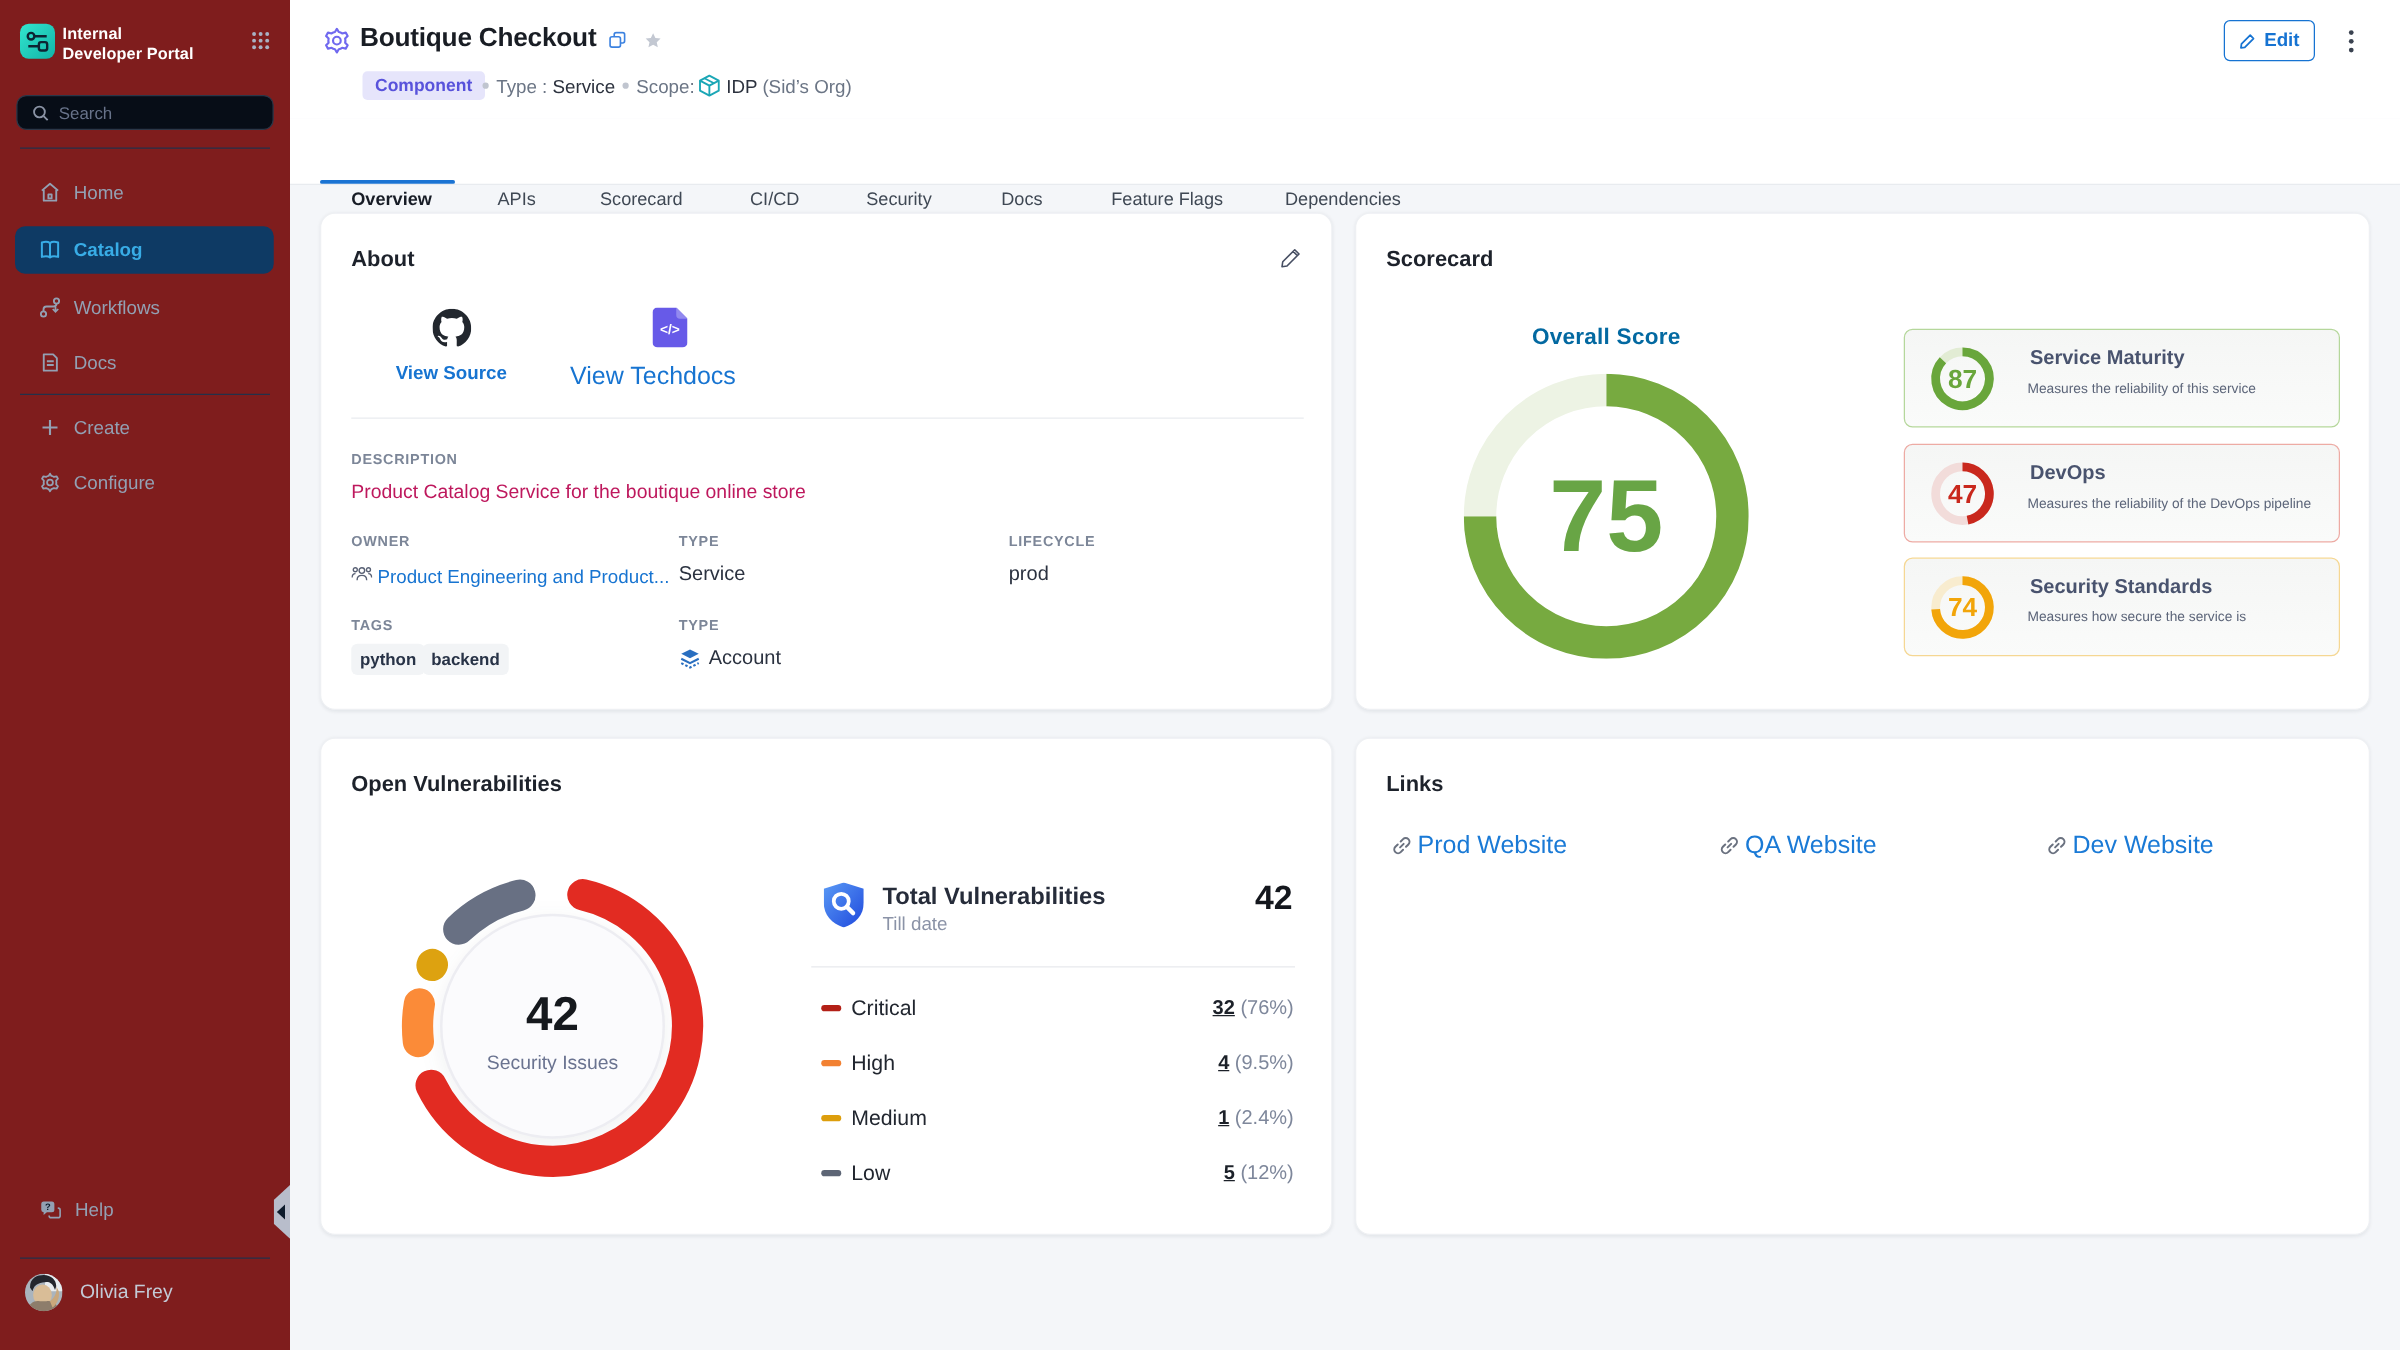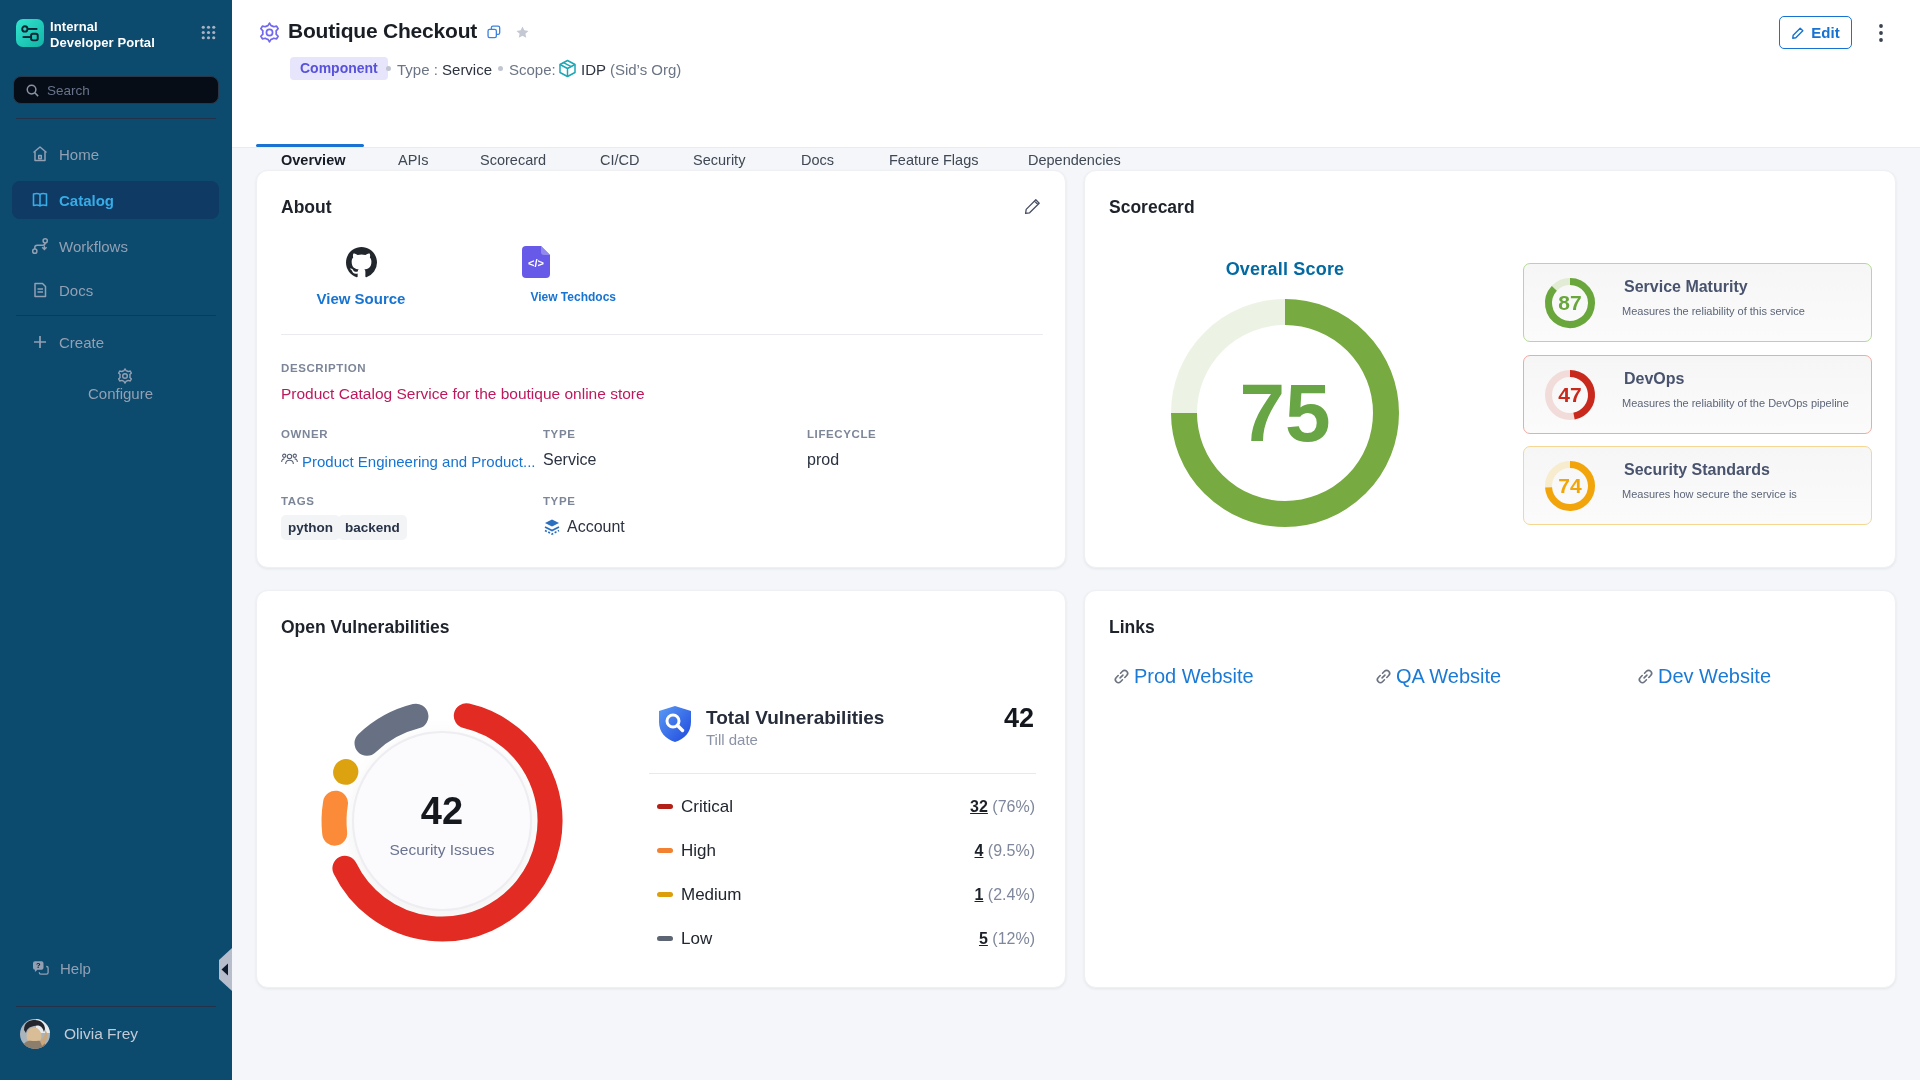--- a/index.html
+++ b/index.html
@@ -1,18 +1,18 @@
 <!DOCTYPE html>
 <html><head>
 <meta charset="utf-8">
 <style>
 * { margin:0; padding:0; box-sizing:border-box; }
 html,body { width:1920px; height:1080px; overflow:hidden; font-family:"Liberation Sans", sans-serif; background:#f4f6f9; }
 
-#sidebar { position:absolute; left:0; top:0; width:232px; height:1080px; background:#0c4a6e; }
+#sidebar { position:absolute; left:0; top:0; width:232px; height:1080px; background:#7f1d1d; }
 #logo { position:absolute; left:16px; top:19px; width:28px; height:28px; border-radius:7px; background:linear-gradient(135deg,#33e5ce 0%,#11b4a7 100%); }
 #brand { position:absolute; left:50px; top:19px; color:#fff; font-size:13px; font-weight:700; line-height:15.5px; letter-spacing:.1px; }
 #gridicon { position:absolute; left:201px; top:25px; }
 #searchbox { position:absolute; left:13px; top:76px; width:206px; height:28px; background:#070d17; border:1px solid #2b3748; border-radius:8px; display:flex; align-items:center; padding:0 10px 0 11px; }
 #searchbox span { color:#68738a; font-size:13.5px; margin-left:7px; }
 .sdiv { position:absolute; left:16px; width:200px; height:1px; background:#24314a; }
 .nav { position:absolute; left:12px; width:207px; height:38px; border-radius:8px; display:flex; align-items:center; color:#93a0b3; font-size:15px; }
 .nav svg { margin-left:19px; }
 .nav span { margin-left:10px; }
 .nav.active { background:#0e3a64; color:#38ace6; font-weight:700; }
@@ -102,21 +102,21 @@
       </svg>
       <span>Docs</span>
     </div>
   <div class="sdiv" style="top:315px;"></div>
   <div class="nav" style="top:323px;">
       <svg width="18" height="18" viewBox="0 0 18 18" fill="none" stroke="currentColor" stroke-width="1.7">
         <path d="M9 3 V15 M3 9 H15"></path>
       </svg>
       <span>Create</span>
     </div>
-  <div class="nav" style="top:367px;flex-direction:column;">
+  <div class="nav" style="top:367px;">
       <svg width="18" height="18" viewBox="0 0 24 24" fill="none" stroke="currentColor" stroke-width="1.9">
         <circle cx="12" cy="12" r="3.1"></circle>
         <path d="M12 2.5 L13.5 5 A7.2 7.2 0 0 1 16.2 6.1 L19 5.4 L20.5 8 L18.5 10.1 A7.2 7.2 0 0 1 18.5 13.9 L20.5 16 L19 18.6 L16.2 17.9 A7.2 7.2 0 0 1 13.5 19 L12 21.5 L10.5 19 A7.2 7.2 0 0 1 7.8 17.9 L5 18.6 L3.5 16 L5.5 13.9 A7.2 7.2 0 0 1 5.5 10.1 L3.5 8 L5 5.4 L7.8 6.1 A7.2 7.2 0 0 1 10.5 5 Z" stroke-linejoin="round"></path>
       </svg>
       <span>Configure</span>
     </div>
   <div class="nav" style="top:949px; height:38px;">
       <svg width="19" height="19" viewBox="0 0 19 19" fill="none" stroke="currentColor" stroke-width="1.3">
         <path d="M2 4.2 a2 2 0 0 1 2 -2 h6.5 a2 2 0 0 1 2 2 v4.6 a2 2 0 0 1 -2 2 h-4 l-2.6 2.2 v-2.2 h-0 a2 2 0 0 1 -1.9 -2 Z" fill="currentColor" stroke="none"></path>
         <text x="5" y="9.2" font-size="7.5" fill="#0d1b2c" stroke="none" font-weight="bold">?</text>
@@ -197,21 +197,21 @@
     </svg>
   <svg style="position:absolute;left:89px;top:76px;" width="31" height="31" viewBox="0 0 16 16" fill="#22272e">
       <path d="M8 0C3.58 0 0 3.58 0 8c0 3.54 2.29 6.53 5.47 7.59.4.07.55-.17.55-.38 0-.19-.01-.82-.01-1.49-2.01.37-2.53-.49-2.69-.94-.09-.23-.48-.94-.82-1.13-.28-.15-.68-.52-.01-.53.63-.01 1.08.58 1.23.82.72 1.21 1.87.87 2.33.66.07-.52.28-.87.51-1.07-1.78-.2-3.64-.89-3.64-3.95 0-.87.31-1.59.82-2.15-.08-.2-.36-1.02.08-2.12 0 0 .67-.21 2.2.82.64-.18 1.32-.27 2-.27s1.36.09 2 .27c1.53-1.04 2.2-.82 2.2-.82.44 1.1.16 1.92.08 2.12.51.56.82 1.27.82 2.15 0 3.07-1.87 3.75-3.65 3.95.29.25.54.73.54 1.48 0 1.07-.01 1.93-.01 2.2 0 .21.15.46.55.38A8.012 8.012 0 0 0 16 8c0-4.42-3.58-8-8-8z"></path>
     </svg>
   <div class="blue" style="position:absolute; left:24px; top:119px; width:160px; text-align:center; font-size:15px; font-weight:700;">View Source</div>
   <svg style="position:absolute;left:265px;top:75px;" width="28" height="32" viewBox="0 0 28 32">
       <path d="M4 0 H19 L28 9 V28 a4 4 0 0 1 -4 4 H4 a4 4 0 0 1 -4 -4 V4 a4 4 0 0 1 4 -4 Z" fill="#675ae8"></path>
       <path d="M19 0 L28 9 H22 a3 3 0 0 1 -3 -3 Z" fill="#9289ef"></path>
       <text x="6" y="21" font-size="11" fill="#fff" font-weight="bold" font-family="Liberation Sans">&lt;/&gt;</text>
     </svg>
-  <div class="blue" style="position:absolute; left:199px; top:119px; width:160px; text-align:right; font-size:12px; font-weight:700;">View Techdocs</div>
+  <div class="blue" style="position:absolute; left:199px; top:119px; width:160px; text-align:left; font-size:20px; font-weight:400;">View Techdocs</div>
   <div style="position:absolute; left:24px; top:163px; width:762px; height:1px; background:#e9ebef;"></div>
   <div class="lbl" style="position:absolute; left:24px; top:191px;">DESCRIPTION</div>
   <div style="position:absolute; left:24px; top:214px; font-size:15.5px; color:#be185d;">Product Catalog Service for the boutique online store</div>
   <div class="lbl" style="position:absolute; left:24px; top:257px;">OWNER</div>
   <svg style="position:absolute;left:24px;top:281px;" width="17" height="14" viewBox="0 0 20 16" fill="none" stroke="#586074" stroke-width="1.3">
       <circle cx="10" cy="5" r="2.6"></circle>
       <path d="M5.5 14 C5.5 11 7.5 9.5 10 9.5 C12.5 9.5 14.5 11 14.5 14"></path>
       <circle cx="3.8" cy="4.2" r="1.9"></circle>
       <path d="M.8 11.5 C.8 9 2.2 7.8 4 7.9"></path>
       <circle cx="16.2" cy="4.2" r="1.9"></circle>

